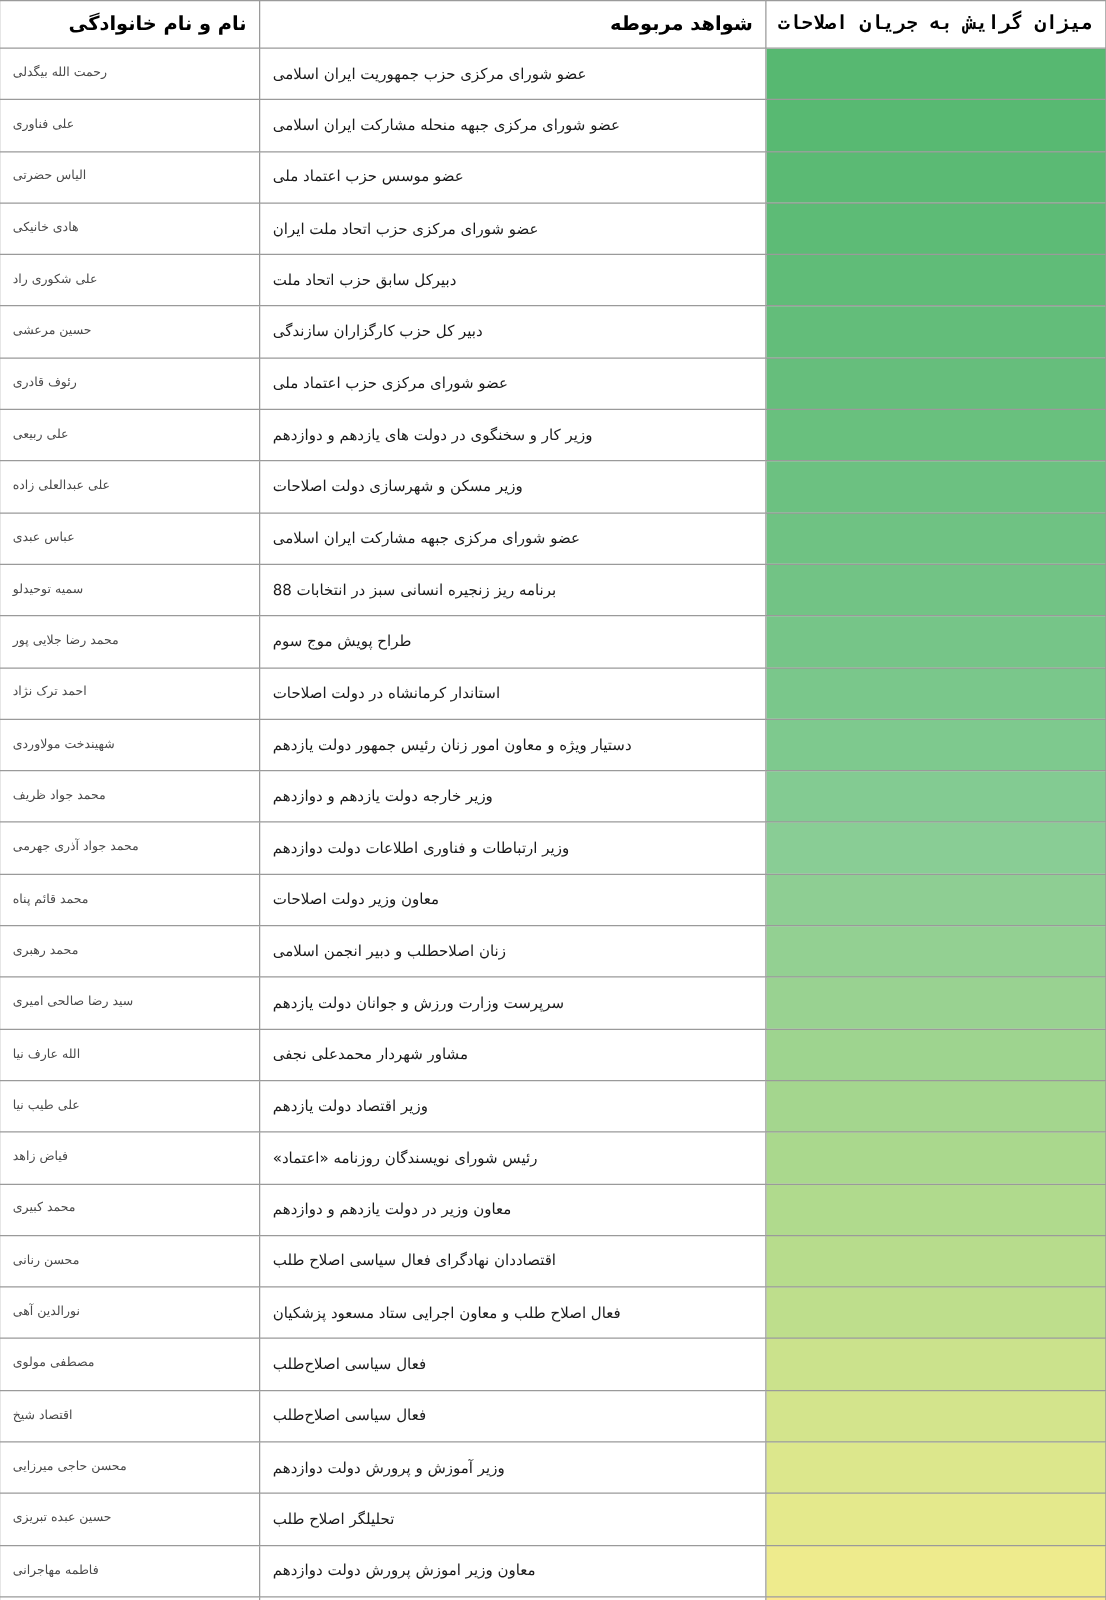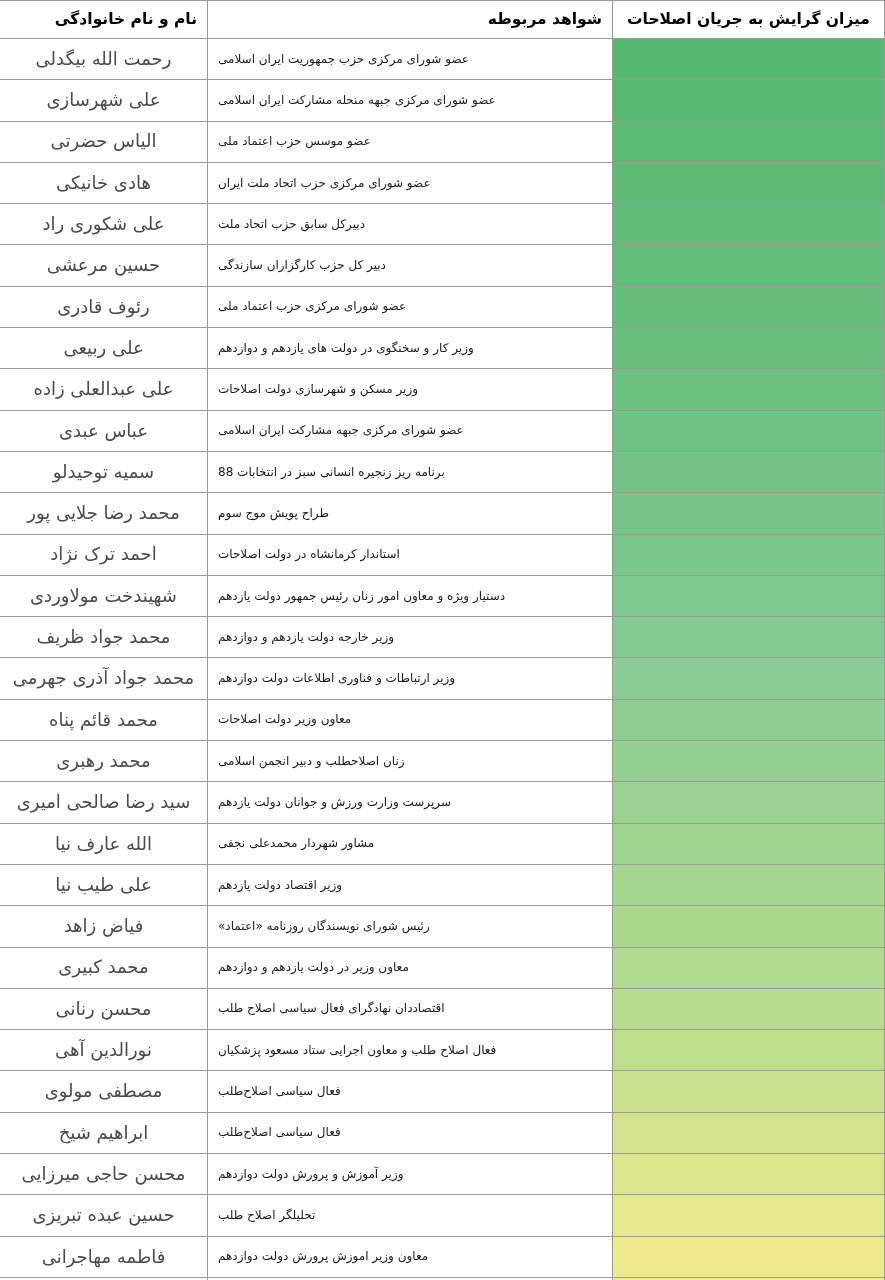--- a/index.html
+++ b/index.html
@@ -37,27 +37,27 @@
   thead th {
     height: 38px;
     background: #ffffff;
     font-weight: bold;
     font-size: 15.5px;
     color: #000000;
     white-space: nowrap;
   }
   th.h-name  { text-align: right; margin-top: 36px; }
   th.h-evid  { text-align: right;  }
-  th.h-score { text-align: center; }
+  th.h-score { text-align: center; font-family: Liberation Mono, monospace; }
 
   tbody tr { height: 41.3px; }
 
   td.c-name {
-    text-align: center;
-    font-size: 18px;
+    text-align: left;
+    font-size: 10px;
     color: #4a4a4a;
     white-space: nowrap;
   }
   td.c-evid {
     text-align: left;
     font-size: 12px;
     color: #1a1a1a;
     white-space: nowrap;
   }
   td.c-score {
@@ -83,21 +83,21 @@
   </thead>
   <tbody id="table-body">
       <tr>
         <td class="c-score" style="background: rgb(87, 184, 113);"></td>
         <td class="c-evid">عضو شورای مرکزی حزب جمهوریت ایران اسلامی</td>
         <td class="c-name">رحمت الله بیگدلی</td>
       </tr>
       <tr>
         <td class="c-score" style="background: rgb(88, 185, 114);"></td>
         <td class="c-evid">عضو شورای مرکزی جبهه منحله مشارکت ایران اسلامی</td>
-        <td class="c-name">علی شهرسازی</td>
+        <td class="c-name">علی فناوری</td>
       </tr>
       <tr>
         <td class="c-score" style="background: rgb(91, 186, 116);"></td>
         <td class="c-evid">عضو موسس حزب اعتماد ملی</td>
         <td class="c-name">الیاس حضرتی</td>
       </tr>
       <tr>
         <td class="c-score" style="background: rgb(93, 187, 118);"></td>
         <td class="c-evid">عضو شورای مرکزی حزب اتحاد ملت ایران</td>
         <td class="c-name">هادی خانیکی</td>
@@ -208,21 +208,21 @@
         <td class="c-name">نورالدین آهی</td>
       </tr>
       <tr>
         <td class="c-score" style="background: rgb(203, 226, 140);"></td>
         <td class="c-evid">فعال سیاسی اصلاح‌طلب</td>
         <td class="c-name">مصطفی مولوی</td>
       </tr>
       <tr>
         <td class="c-score" style="background: rgb(211, 228, 140);"></td>
         <td class="c-evid">فعال سیاسی اصلاح‌طلب</td>
-        <td class="c-name">ابراهیم شیخ</td>
+        <td class="c-name">اقتصاد شیخ</td>
       </tr>
       <tr>
         <td class="c-score" style="background: rgb(220, 231, 140);"></td>
         <td class="c-evid">وزیر آموزش و پرورش دولت دوازدهم</td>
         <td class="c-name">محسن حاجی میرزایی</td>
       </tr>
       <tr>
         <td class="c-score" style="background: rgb(228, 233, 140);"></td>
         <td class="c-evid">تحلیلگر اصلاح طلب</td>
         <td class="c-name">حسین عبده تبریزی</td>

